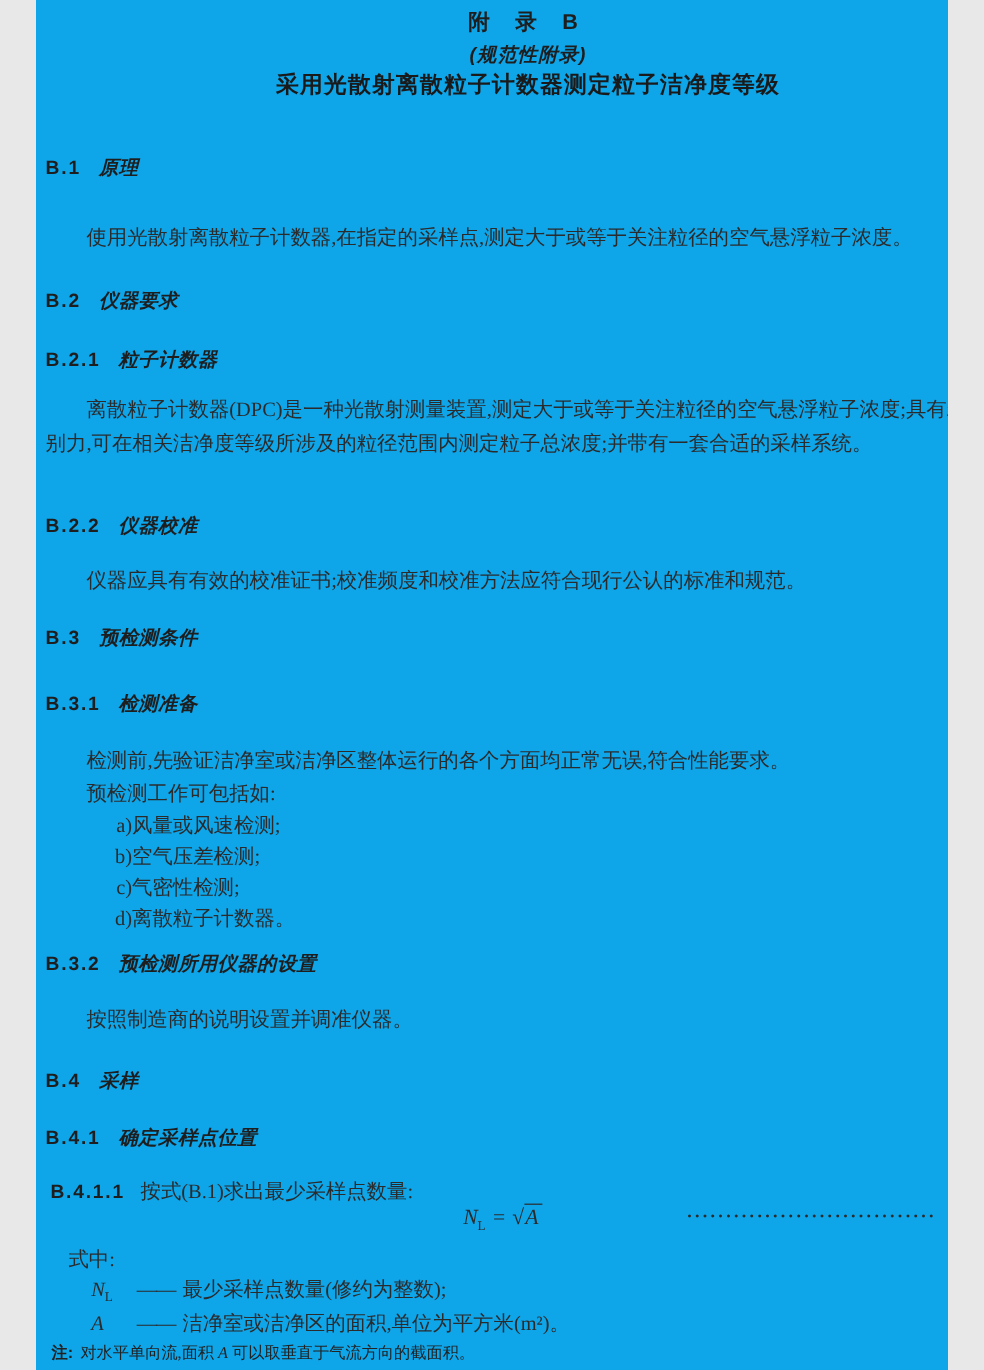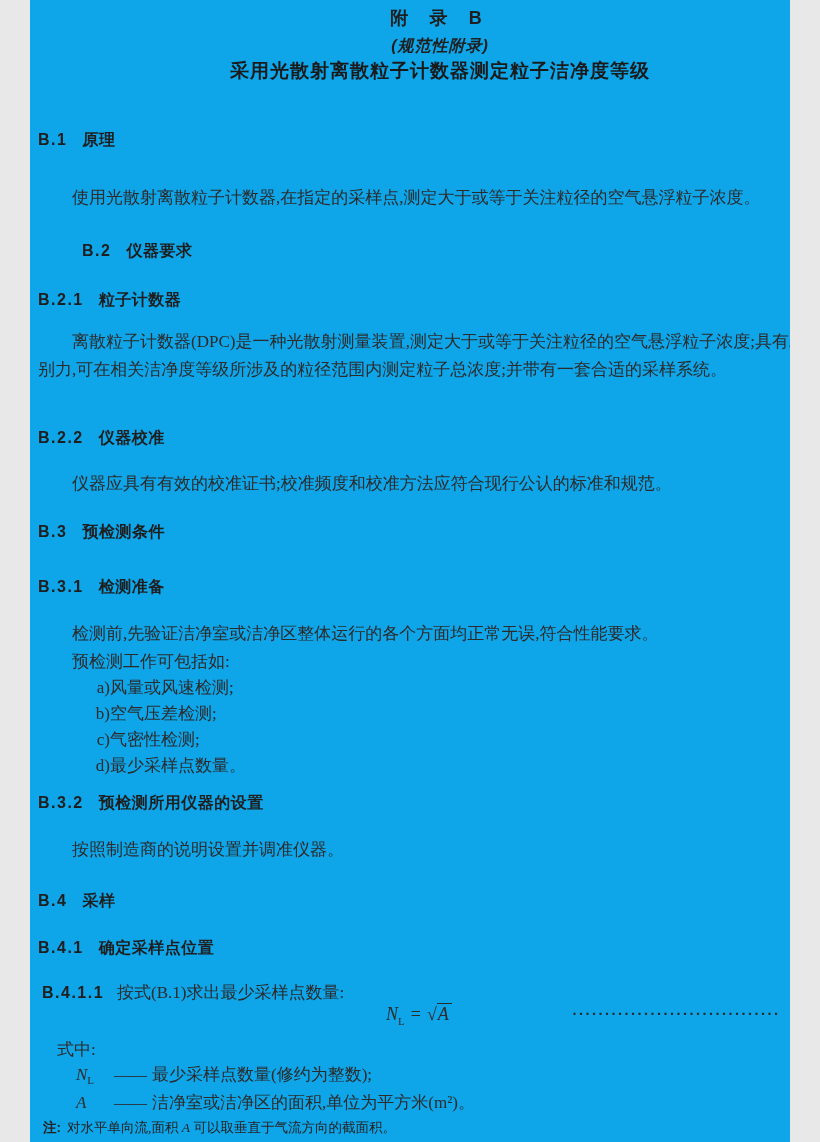--- a/index.html
+++ b/index.html
@@ -30,21 +30,21 @@
     font-family: "Liberation Sans", "DejaVu Sans", sans-serif;
     font-weight: 700; font-size: 19px; letter-spacing: 1px; color: #1a1a1a;
   }
 
   
   .heading {
     font-family: "Liberation Sans", "DejaVu Sans", sans-serif;
     font-weight: 700; font-size: 16px; color: #1e1e1e; white-space: nowrap;
   }
   .heading .num { letter-spacing: 1.5px; margin-right: 15px; }
-  .heading .htitle { letter-spacing: 0.5px; }
+  .heading .htitle { letter-spacing: 0.5px; font-style: italic; }
 
   
   .para { font-size: 17px; line-height: 28px; color: #2b2b2b; }
   .indent { text-indent: 2em; }
   .justify { text-align: justify; }
   .nowrap { white-space: nowrap; }
 
   .clause-inline .num {
     font-family: "Liberation Sans", "DejaVu Sans", sans-serif;
     font-weight: 700; font-size: 16px; color: #1e1e1e;
@@ -98,21 +98,21 @@
   </div>
   <div class="abs title-row" style="top:58px;">
     <span class="t3">采用光散射离散粒子计数器测定粒子洁净度等级</span>
   </div>
 
   <div class="abs heading" style="top:130px;left:8px;">
     <span class="num">B.1</span><span class="htitle">原理</span>
   </div>
   <div class="abs para indent nowrap" style="top:184px;left:8px;">使用光散射离散粒子计数器,在指定的采样点,测定大于或等于关注粒径的空气悬浮粒子浓度。</div>
 
-  <div class="abs heading" style="top:241px;left:8px;margin-left:44px;">
+  <div class="abs heading" style="top:241px;left:8px;">
     <span class="num">B.2</span><span class="htitle">仪器要求</span>
   </div>
 
   <div class="abs heading" style="top:290px;left:8px;">
     <span class="num">B.2.1</span><span class="htitle">粒子计数器</span>
   </div>
   <div class="abs para indent justify" style="top:328px;left:8px;width:802px;">离散粒子计数器(DPC)是一种光散射测量装置,测定大于或等于关注粒径的空气悬浮粒子浓度;具有粒径辨别力,可在相关洁净度等级所涉及的粒径范围内测定粒子总浓度;并带有一套合适的采样系统。</div>
 
   <div class="abs heading" style="top:428px;left:8px;">
     <span class="num">B.2.2</span><span class="htitle">仪器校准</span>
@@ -132,21 +132,21 @@
   <div class="abs list-item" style="top:676px;left:44px;">
     <span class="marker">a)</span><span>风量或风速检测;</span>
   </div>
   <div class="abs list-item" style="top:702px;left:44px;">
     <span class="marker">b)</span><span>空气压差检测;</span>
   </div>
   <div class="abs list-item" style="top:728px;left:44px;">
     <span class="marker">c)</span><span>气密性检测;</span>
   </div>
   <div class="abs list-item" style="top:754px;left:44px;">
-    <span class="marker">d)</span><span>最少采样点数量。</span>
+    <span class="marker">d)</span><span>离散粒子计数器。</span>
   </div>
 
   <div class="abs heading" style="top:793px;left:8px;">
     <span class="num">B.3.2</span><span class="htitle">预检测所用仪器的设置</span>
   </div>
   <div class="abs para indent nowrap" style="top:836px;left:8px;">按照制造商的说明设置并调准仪器。</div>
 
   <div class="abs heading" style="top:891px;left:8px;">
     <span class="num">B.4</span><span class="htitle">采样</span>
   </div>

